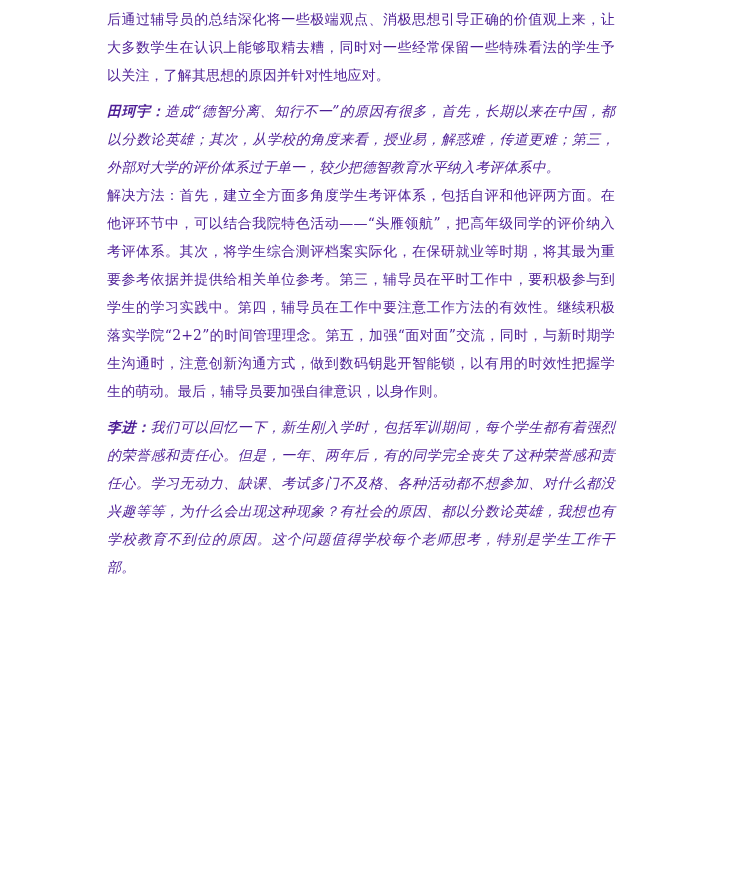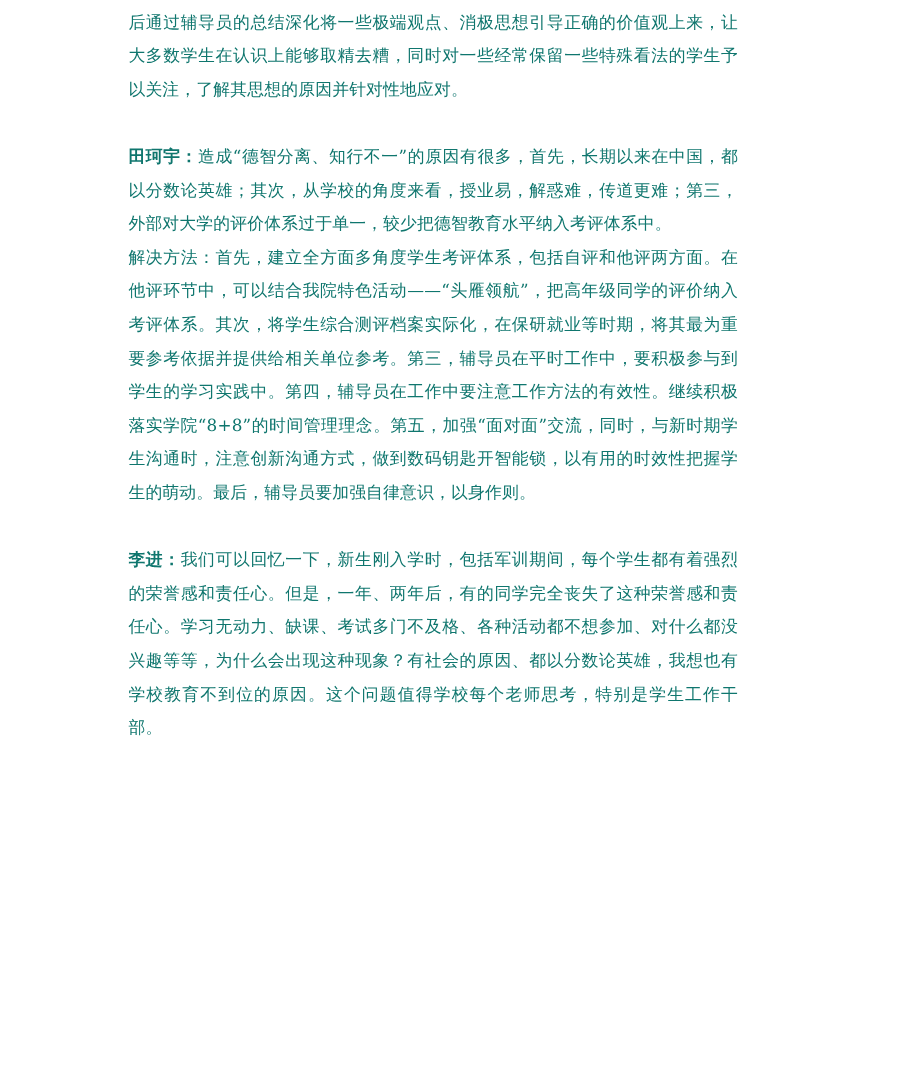--- a/index.html
+++ b/index.html
@@ -13,49 +13,50 @@
     overflow: hidden;
   }
   .page {
     box-sizing: border-box;
     width: 722px;
     height: 894px;
     padding: 5px 107px 0 107px;
     background: #ffffff;
     font-family: "DejaVu Serif", "Liberation Serif", serif;
     font-size: 14px;
-    color: #0f766e;
+    color: #4c1d95;
     letter-spacing: 0.15px;
   }
   .para {
     margin: 0;
     line-height: 28px;
     text-align: justify;
     text-justify: inter-character;
     word-break: break-all;
   }
   .para.section-gap {
-    margin-top: 28px;
+    margin-top: 8px;
+    font-style: italic;
   }
   .para.indent {
     text-indent: 2em;
   }
   .speaker {
     font-weight: bold;
   }
 </style>
 </head>
 <body>
 
 <div class="page">
 
   <p class="para"><span class="speaker"></span><span>后通过辅导员的总结深化将一些极端观点、消极思想引导正确的价值观上来，让大多数学生在认识上能够取精去糟，同时对一些经常保留一些特殊看法的学生予以关注，了解其思想的原因并针对性地应对。</span></p>
 
   <p class="para section-gap"><span class="speaker">田珂宇：</span><span>造成“德智分离、知行不一”的原因有很多，首先，长期以来在中国，都以分数论英雄；其次，从学校的角度来看，授业易，解惑难，传道更难；第三，外部对大学的评价体系过于单一，较少把德智教育水平纳入考评体系中。</span></p>
 
-  <p class="para"><span class="speaker"></span><span>解决方法：首先，建立全方面多角度学生考评体系，包括自评和他评两方面。在他评环节中，可以结合我院特色活动——“头雁领航”，把高年级同学的评价纳入考评体系。其次，将学生综合测评档案实际化，在保研就业等时期，将其最为重要参考依据并提供给相关单位参考。第三，辅导员在平时工作中，要积极参与到学生的学习实践中。第四，辅导员在工作中要注意工作方法的有效性。继续积极落实学院“8+8”的时间管理理念。第五，加强“面对面”交流，同时，与新时期学生沟通时，注意创新沟通方式，做到数码钥匙开智能锁，以有用的时效性把握学生的萌动。最后，辅导员要加强自律意识，以身作则。</span></p>
+  <p class="para"><span class="speaker"></span><span>解决方法：首先，建立全方面多角度学生考评体系，包括自评和他评两方面。在他评环节中，可以结合我院特色活动——“头雁领航”，把高年级同学的评价纳入考评体系。其次，将学生综合测评档案实际化，在保研就业等时期，将其最为重要参考依据并提供给相关单位参考。第三，辅导员在平时工作中，要积极参与到学生的学习实践中。第四，辅导员在工作中要注意工作方法的有效性。继续积极落实学院“2+2”的时间管理理念。第五，加强“面对面”交流，同时，与新时期学生沟通时，注意创新沟通方式，做到数码钥匙开智能锁，以有用的时效性把握学生的萌动。最后，辅导员要加强自律意识，以身作则。</span></p>
 
 
 
   <p class="para section-gap"><span class="speaker">李进：</span><span>我们可以回忆一下，新生刚入学时，包括军训期间，每个学生都有着强烈的荣誉感和责任心。但是，一年、两年后，有的同学完全丧失了这种荣誉感和责任心。学习无动力、缺课、考试多门不及格、各种活动都不想参加、对什么都没兴趣等等，为什么会出现这种现象？有社会的原因、都以分数论英雄，我想也有学校教育不到位的原因。这个问题值得学校每个老师思考，特别是学生工作干部。</span></p>
 
 
 </div>
 
 </body></html>

